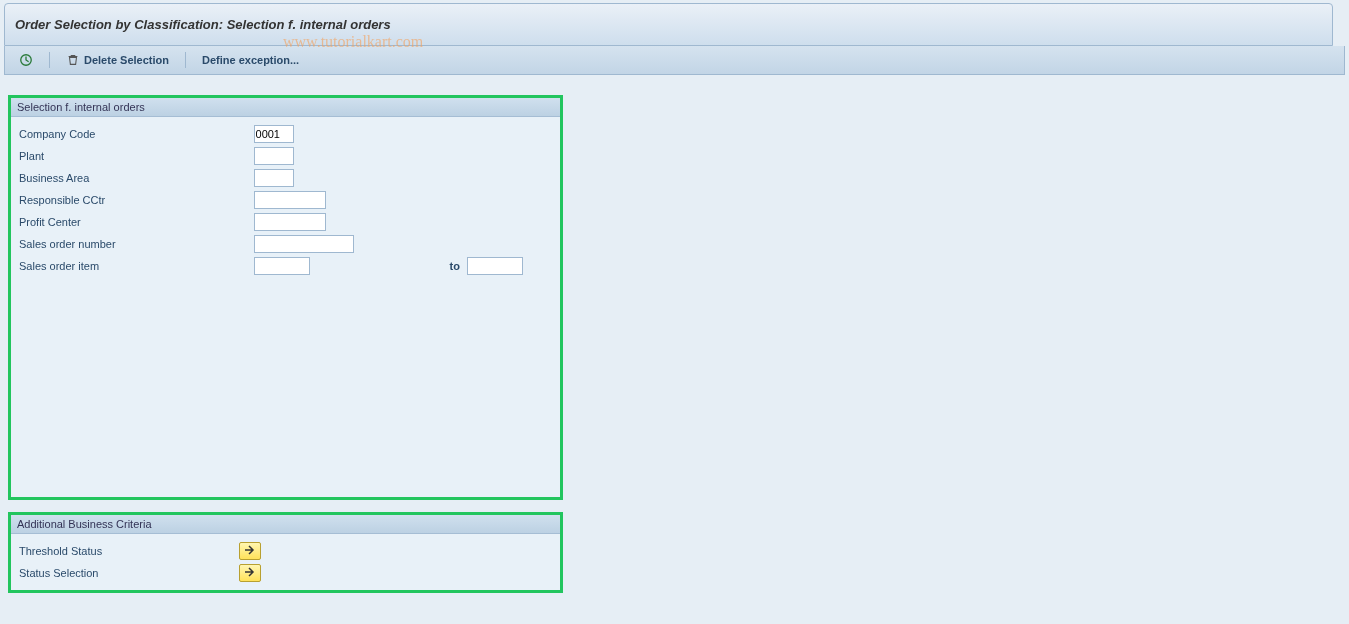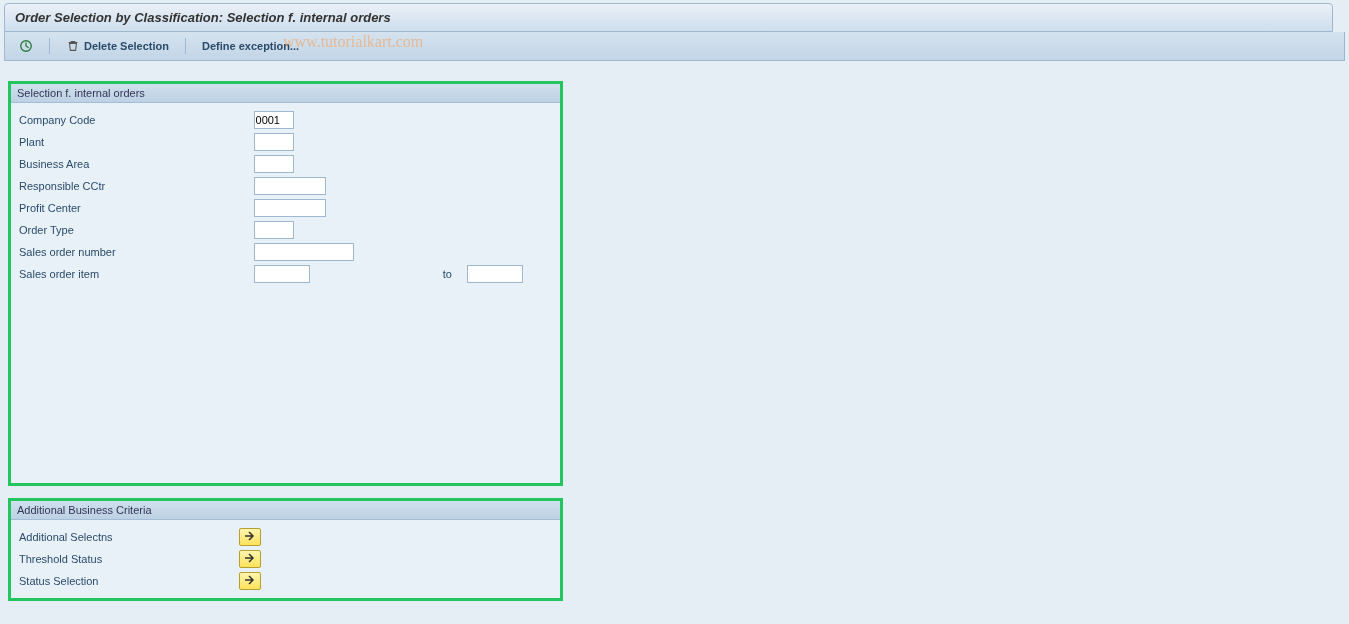--- a/index.html
+++ b/index.html
@@ -13,21 +13,21 @@
       background: #e6eef5;
       width: 1349px;
       height: 624px;
       overflow: hidden;
       position: relative;
     }
     .title-bar {
       background: linear-gradient(to bottom, #eaf0f7, #cedeed);
       border: 1px solid #9fb8d0;
       border-radius: 4px 4px 0 0;
-      padding: 6px 10px;
+      padding: 13px 10px;
       margin: 3px 16px 0 4px;
       font-size: 13px;
       font-weight: bold;
       font-style: italic;
       color: #333;
     }
     .toolbar {
       background: linear-gradient(to bottom, #d5e3ef, #c2d5e6);
       border: 1px solid #9fb8d0;
       border-top: none;
@@ -105,23 +105,24 @@
     }
     .cell-label {
       width: 220px;
       color: #2a4a6a;
     }
     .cell-input {
       width: 140px;
     }
     .cell-to-label {
       width: 60px;
-      text-align: left;
+      text-align: center;
       color: #2a4a6a;
       padding-left: 40px !important;
+      font-weight: bold;
     }
     .cell-to-input {
       width: 80px;
     }
     input[type="text"] {
       border: 1px solid #9fb8d0;
       background: #fff;
       font-size: 11px;
       padding: 1px 1px;
       height: 18px;
@@ -218,26 +219,20 @@
           <div class="cell-to-input"></div>
         </div>
 
         <div class="form-row">
           <div class="cell-label">Profit Center</div>
           <div class="cell-input"><input type="text" class="w-med" value="" style=""></div>
           <div class="cell-to-label"></div>
           <div class="cell-to-input"></div>
         </div>
 
-        <div class="form-row">
-          <div class="cell-label">Order Type</div>
-          <div class="cell-input"><input type="text" class="w-short" value="" style=""></div>
-          <div class="cell-to-label"></div>
-          <div class="cell-to-input"></div>
-        </div>
 
         <div class="form-row">
           <div class="cell-label">Sales order number</div>
           <div class="cell-input"><input type="text" class="w-long" value="" style=""></div>
           <div class="cell-to-label"></div>
           <div class="cell-to-input"></div>
         </div>
 
         <div class="form-row">
           <div class="cell-label">Sales order item</div>
@@ -248,32 +243,20 @@
 
       </div>
     </div>
   </div>
 
   <div class="panel">
     <div class="panel-header">Additional Business Criteria</div>
     <div class="panel-body">
       <div class="form-grid">
 
-        <div class="form-row">
-          <div class="cell-label">Additional Selectns</div>
-          <div class="btn-cell">
-            <span class="arrow-btn">
-              <span>
-                <svg viewBox="0 0 12 10">
-                    <path d="M1 5 h7 M5 1 l4 4 -4 4" fill="none" stroke="#333" stroke-width="1.5"></path>
-                  </svg>
-              </span>
-            </span>
-          </div>
-        </div>
 
         <div class="form-row">
           <div class="cell-label">Threshold Status</div>
           <div class="btn-cell">
             <span class="arrow-btn">
               <span>
                 <svg viewBox="0 0 12 10">
                     <path d="M1 5 h7 M5 1 l4 4 -4 4" fill="none" stroke="#333" stroke-width="1.5"></path>
                   </svg>
               </span>

